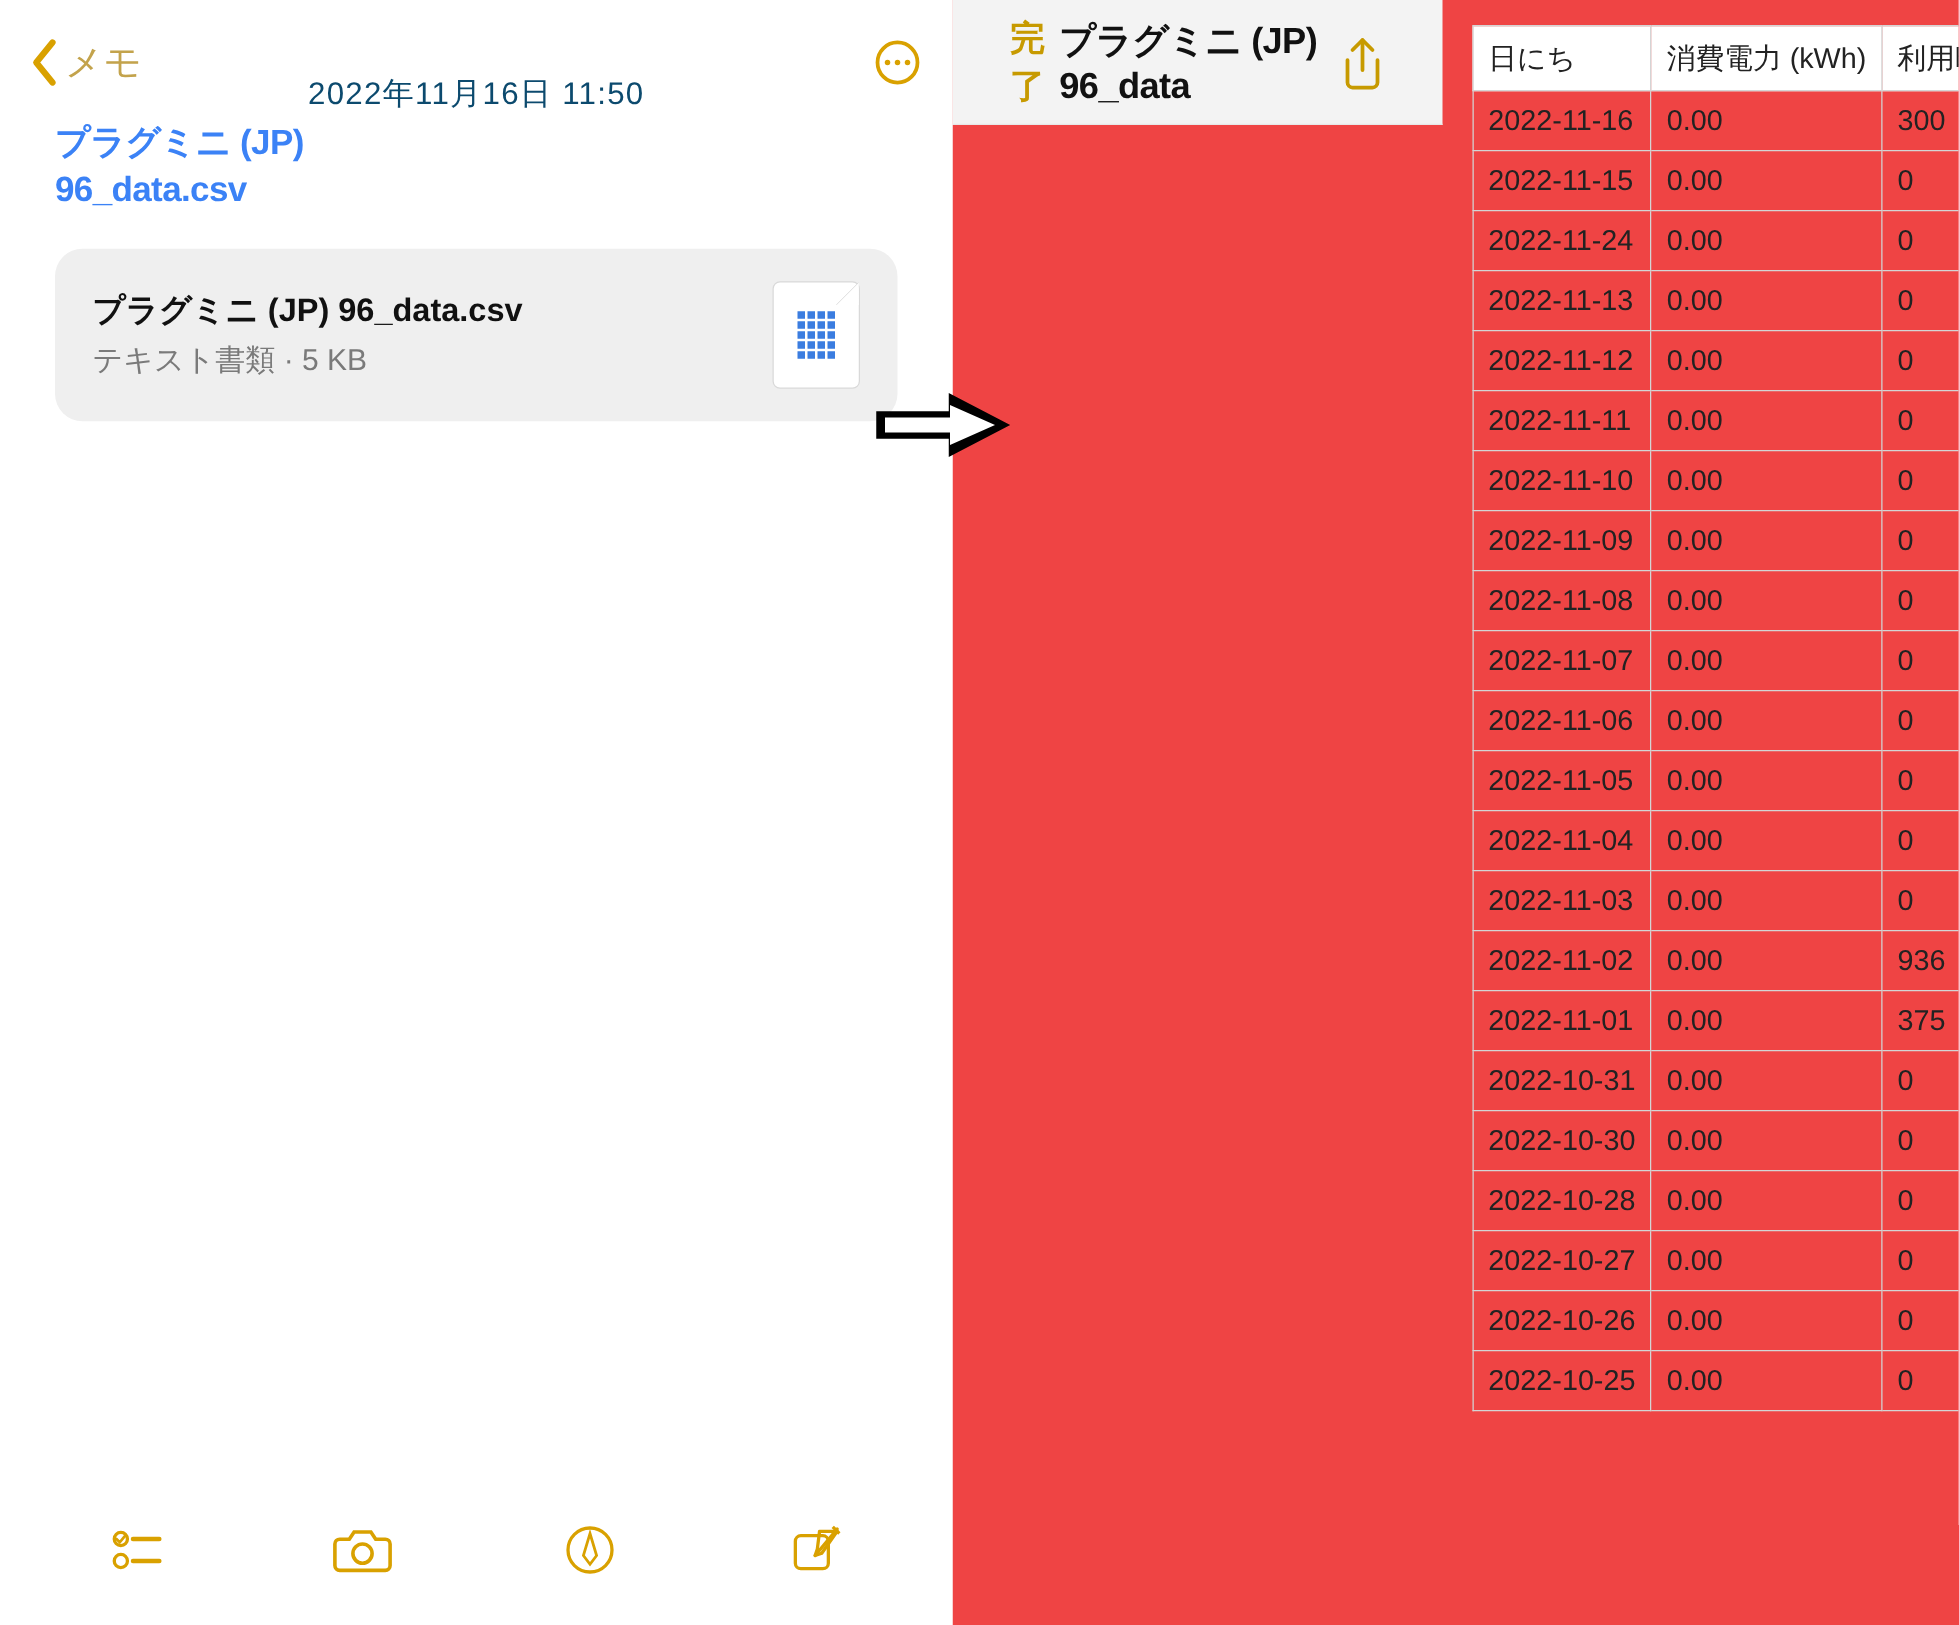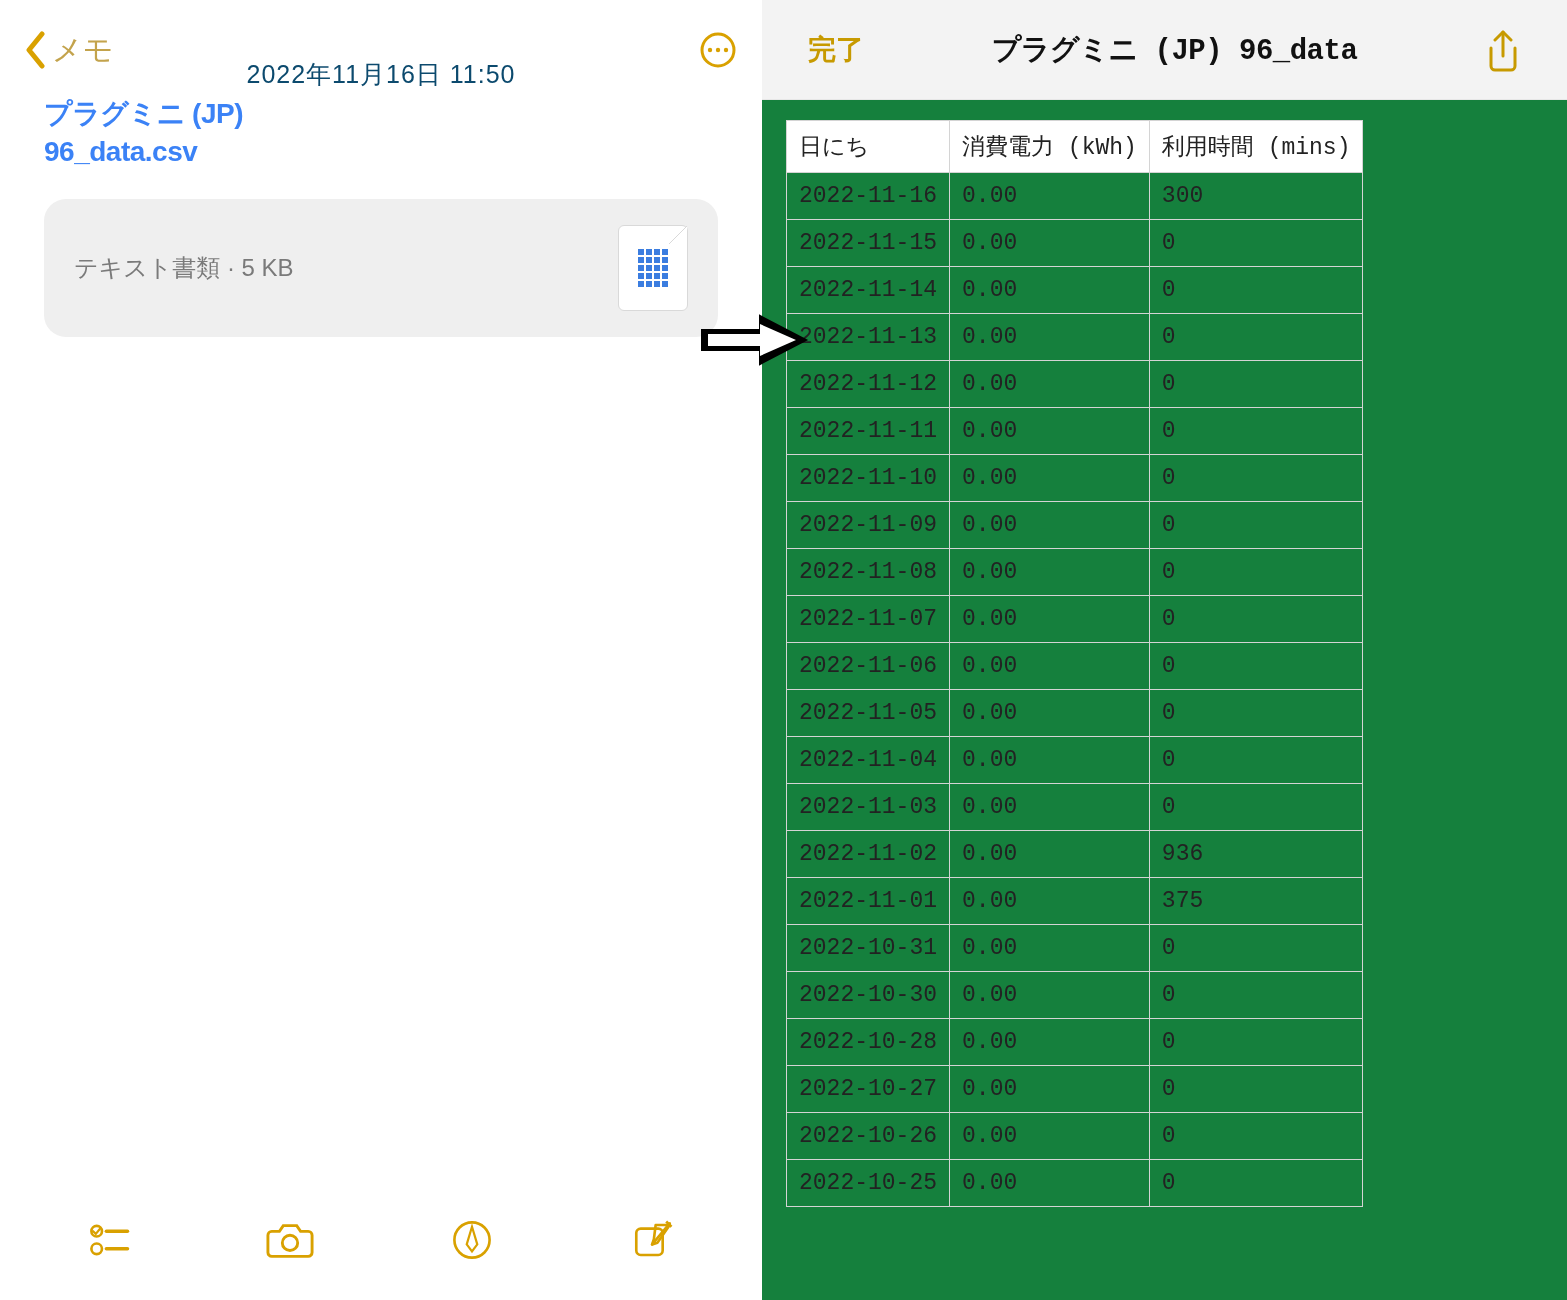--- a/index.html
+++ b/index.html
@@ -15,24 +15,23 @@
       width: 762px;
       height: 100%;
       background: #ffffff;
       display: flex;
       flex-direction: column;
       position: relative;
     }
     .right-pane {
       width: 805px;
       height: 100%;
-      background: #15803d;
-      display: flex;
-      flex-direction: column;
-      font-family: Liberation Mono, monospace;
+      background: #ef4444;
+      display: flex;
+      flex-direction: row;
     }
     .arrow-overlay {
       position: absolute;
       left: 700px;
       top: 310px;
       width: 110px;
       height: 60px;
       z-index: 5;
     }
     
@@ -201,20 +200,21 @@
 
   <div class="faded-timestamp">2022年11月16日 11:50</div>
 
   <div class="note-title">
     <span>プラグミニ (JP)</span><br>
     <span>96_data.csv</span>
   </div>
 
   <div class="attachment-card">
     <div class="attach-left">
+      <div class="attach-filename">プラグミニ (JP) 96_data.csv</div>
       <div class="attach-meta">テキスト書類 · 5 KB</div>
     </div>
     <div class="file-icon-box">
       <div class="grid-glyph">
         <span></span>
           <span></span>
           <span></span>
           <span></span>
         <span></span>
           <span></span>
@@ -303,21 +303,21 @@
             <td class="col-date">2022-11-16</td>
             <td class="col-power">0.00</td>
             <td class="col-mins">300</td>
           </tr>
           <tr>
             <td class="col-date">2022-11-15</td>
             <td class="col-power">0.00</td>
             <td class="col-mins">0</td>
           </tr>
           <tr>
-            <td class="col-date">2022-11-14</td>
+            <td class="col-date">2022-11-24</td>
             <td class="col-power">0.00</td>
             <td class="col-mins">0</td>
           </tr>
           <tr>
             <td class="col-date">2022-11-13</td>
             <td class="col-power">0.00</td>
             <td class="col-mins">0</td>
           </tr>
           <tr>
             <td class="col-date">2022-11-12</td>

